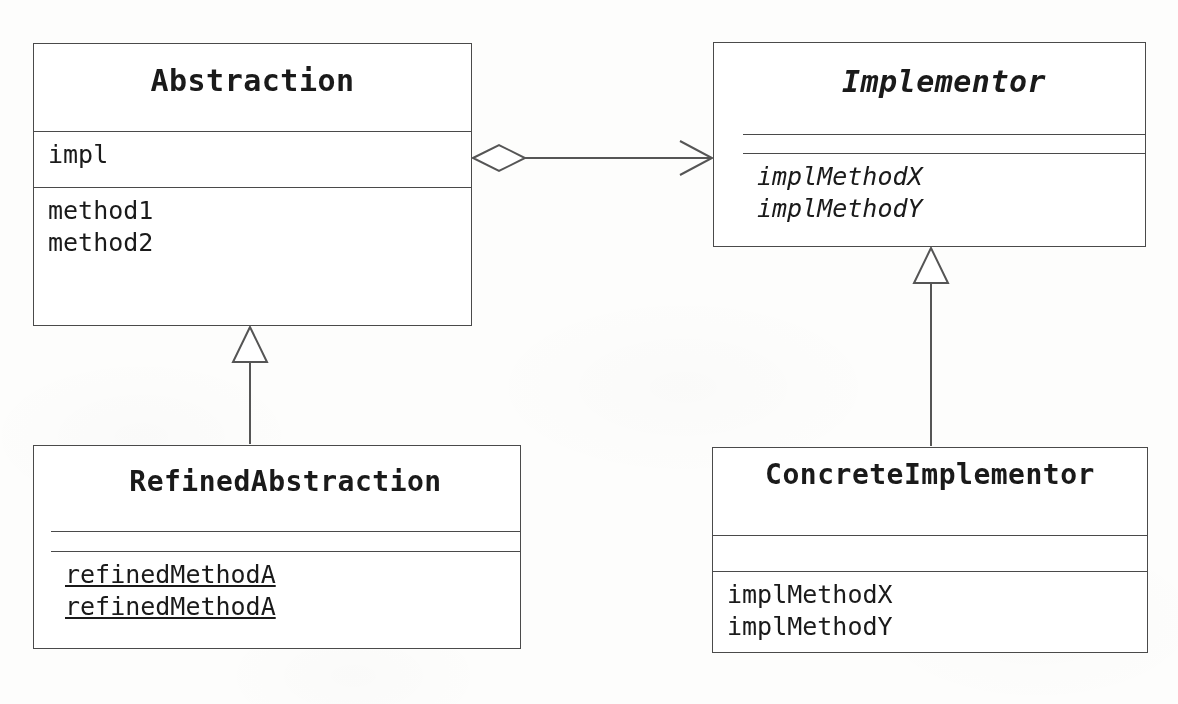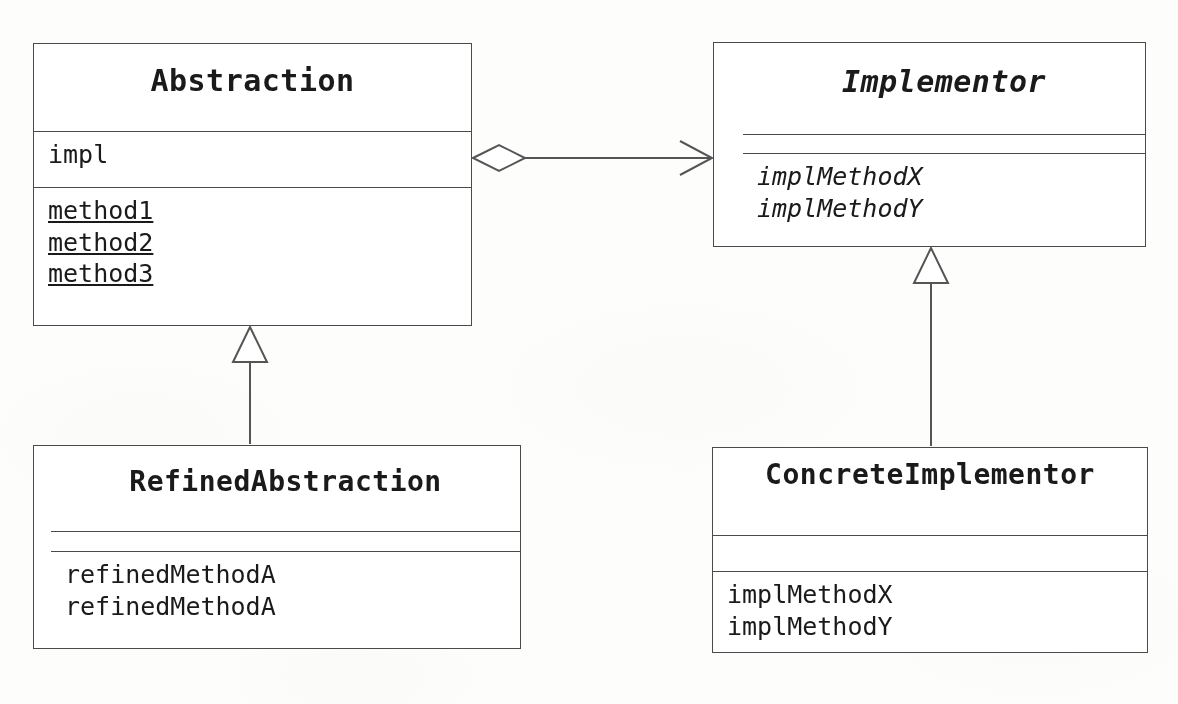--- a/index.html
+++ b/index.html
@@ -90,35 +90,35 @@
   .compartment.empty {
     min-height: 16px;
   }
 
   
   #class-abstraction {
     left: 33px;  top: 43px;  width: 439px;  height: 283px;
   }
   #class-abstraction .cmp-name   { height: 87px; }
   #class-abstraction .cmp-attrs  { height: 56px; }
-  #class-abstraction .cmp-ops    { flex: 1; text-decoration: underline; }
+  #class-abstraction .cmp-ops    { flex: 1; }
 
   #class-implementor {
     left: 713px; top: 42px;  width: 433px;  height: 205px; padding-left: 29px;
   }
   #class-implementor .cmp-name  { height: 91px; }
   #class-implementor .cmp-attrs { height: 19px; }
   #class-implementor .cmp-ops   { flex: 1; }
 
   #class-refinedabstraction {
     left: 33px;  top: 445px; width: 488px;  height: 204px; padding-left: 17px;
   }
   #class-refinedabstraction .cmp-name  { height: 85px; }
   #class-refinedabstraction .cmp-attrs { height: 20px; }
-  #class-refinedabstraction .cmp-ops   { flex: 1; }
+  #class-refinedabstraction .cmp-ops   { flex: 1; text-decoration: underline; }
 
   #class-concreteimplementor {
     left: 712px; top: 447px; width: 436px;  height: 206px; gap: 20px;
   }
   #class-concreteimplementor .cmp-name  { height: 85px; }
   #class-concreteimplementor .cmp-attrs { height: 20px; }
   #class-concreteimplementor .cmp-ops   { flex: 1; }
 
   #class-refinedabstraction .class-name,
   #class-concreteimplementor .class-name { font-size: 28px; }
@@ -155,21 +155,20 @@
   <div id="paper-noise"></div>
 
   <div class="uml-class" id="class-abstraction">
     <div class="compartment cmp-name class-name">Abstraction</div>
     <div class="compartment cmp-attrs members">
       <div class="member">impl</div>
     </div>
     <div class="compartment cmp-ops members">
       <div class="member">method1</div>
       <div class="member">method2</div>
-      <div class="member">method3</div>
     </div>
   </div>
 
   <div class="uml-class" id="class-implementor">
     <div class="compartment cmp-name class-name italic">Implementor</div>
     <div class="compartment cmp-attrs empty"></div>
     <div class="compartment cmp-ops members">
       <div class="member italic">implMethodX</div>
       <div class="member italic">implMethodY</div>
     </div>

